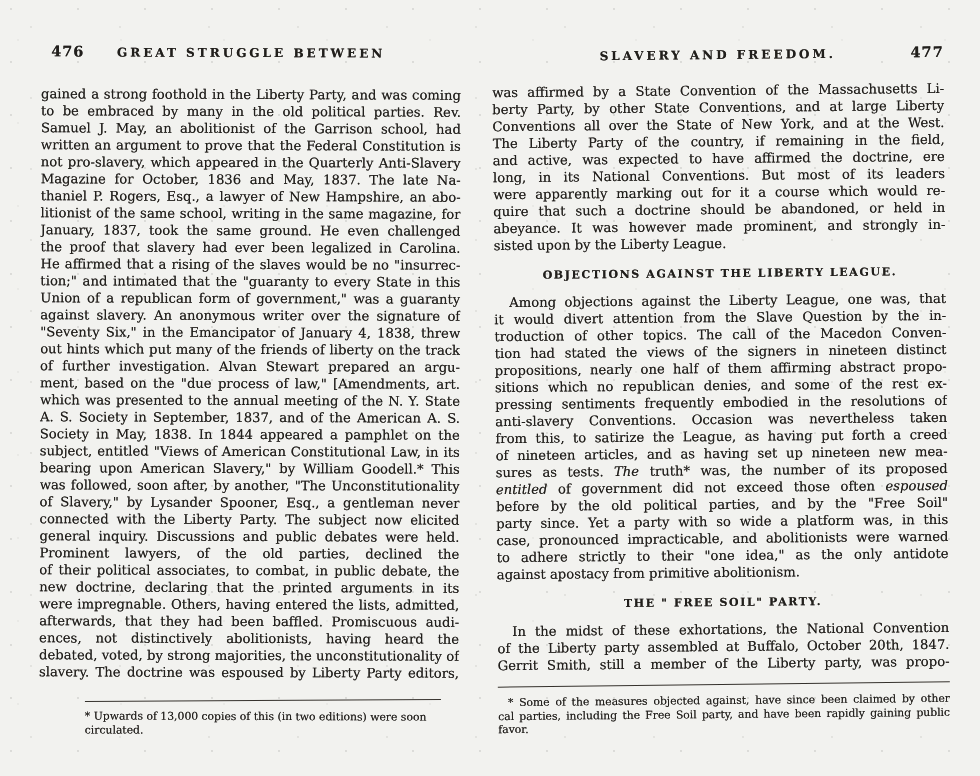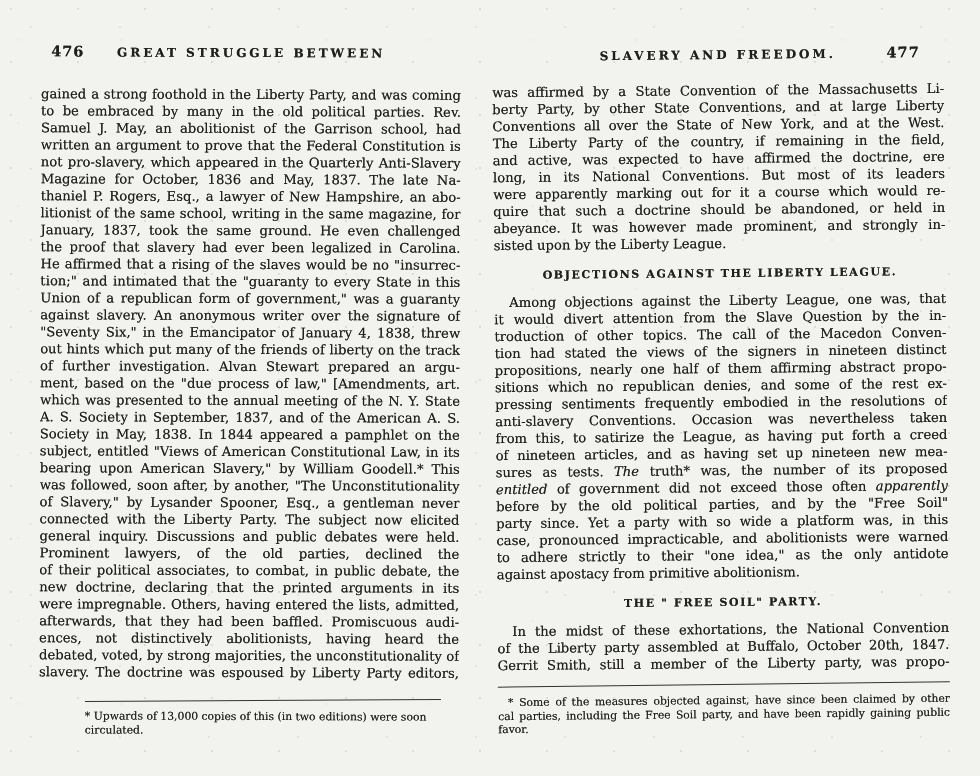--- a/index.html
+++ b/index.html
@@ -21,21 +21,21 @@
   .page { position: absolute; }
   .page.left  { left: 40px;  top: 34px; width: 420px; transform: rotate(0.2deg); }
   .page.right { left: 495px; top: 36px; width: 452px; transform: rotate(-0.55deg); }
 
   .page-header { position: relative; height: 18px; }
   .running-head { text-align: center; font-size: 12px; font-weight: bold;
                   letter-spacing: 3px; white-space: nowrap; }
   .page-num { position: absolute; top: -3px; font-size: 14.5px; font-weight: bold;
               letter-spacing: 1px; }
   .page.left  .page-num { left: 10px; }
-  .page.right .page-num { right: 24px; }
+  .page.right .page-num { right: 0; }
 
   .body-text { margin-top: 22px; }
   .page.right .body-text { margin-top: 16px; }
 
   .para { margin: 0; }
   .tline { font-size: 13.2px; line-height: 17px; height: 17px;
            text-align: justify; text-align-last: justify; overflow: hidden; }
   .tline.lastline { text-align-last: left; }
   .tline.indent { text-indent: 15px; }
   .tline i { }
@@ -129,21 +129,21 @@
           <div class="tline">it would divert attention from the Slave Question by the in-</div>
           <div class="tline">troduction of other topics.  The call of the Macedon Conven-</div>
           <div class="tline">tion had stated the views of the signers in nineteen distinct</div>
           <div class="tline">propositions, nearly one half of them affirming abstract propo-</div>
           <div class="tline">sitions which no republican denies, and some of the rest ex-</div>
           <div class="tline">pressing sentiments frequently embodied in the resolutions of</div>
           <div class="tline">anti-slavery Conventions.  Occasion was nevertheless taken</div>
           <div class="tline">from this, to satirize the League, as having put forth a creed</div>
           <div class="tline">of nineteen articles, and as having set up nineteen new mea-</div>
           <div class="tline">sures as tests.<i>  The </i>truth* was, the number of its proposed</div>
-          <div class="tline"><i>entitled</i> of government did not exceed those often <i>apparently</i></div>
+          <div class="tline"><i>entitled</i> of government did not exceed those often <i>espoused</i></div>
           <div class="tline">before by the old political parties, and by the "Free Soil"</div>
           <div class="tline">party since.  Yet a party with so wide a platform was, in this</div>
           <div class="tline">case, pronounced impracticable, and abolitionists were warned</div>
           <div class="tline">to adhere strictly to their "one idea," as the only antidote</div>
           <div class="tline lastline">against apostacy from primitive abolitionism.</div>
         </div>
         <div class="sec-heading">THE " FREE SOIL" PARTY.</div>
         <div class="para">
           <div class="tline indent">In the midst of these exhortations, the National Convention</div>
           <div class="tline">of the Liberty party assembled at Buffalo, October 20th, 1847.</div>

